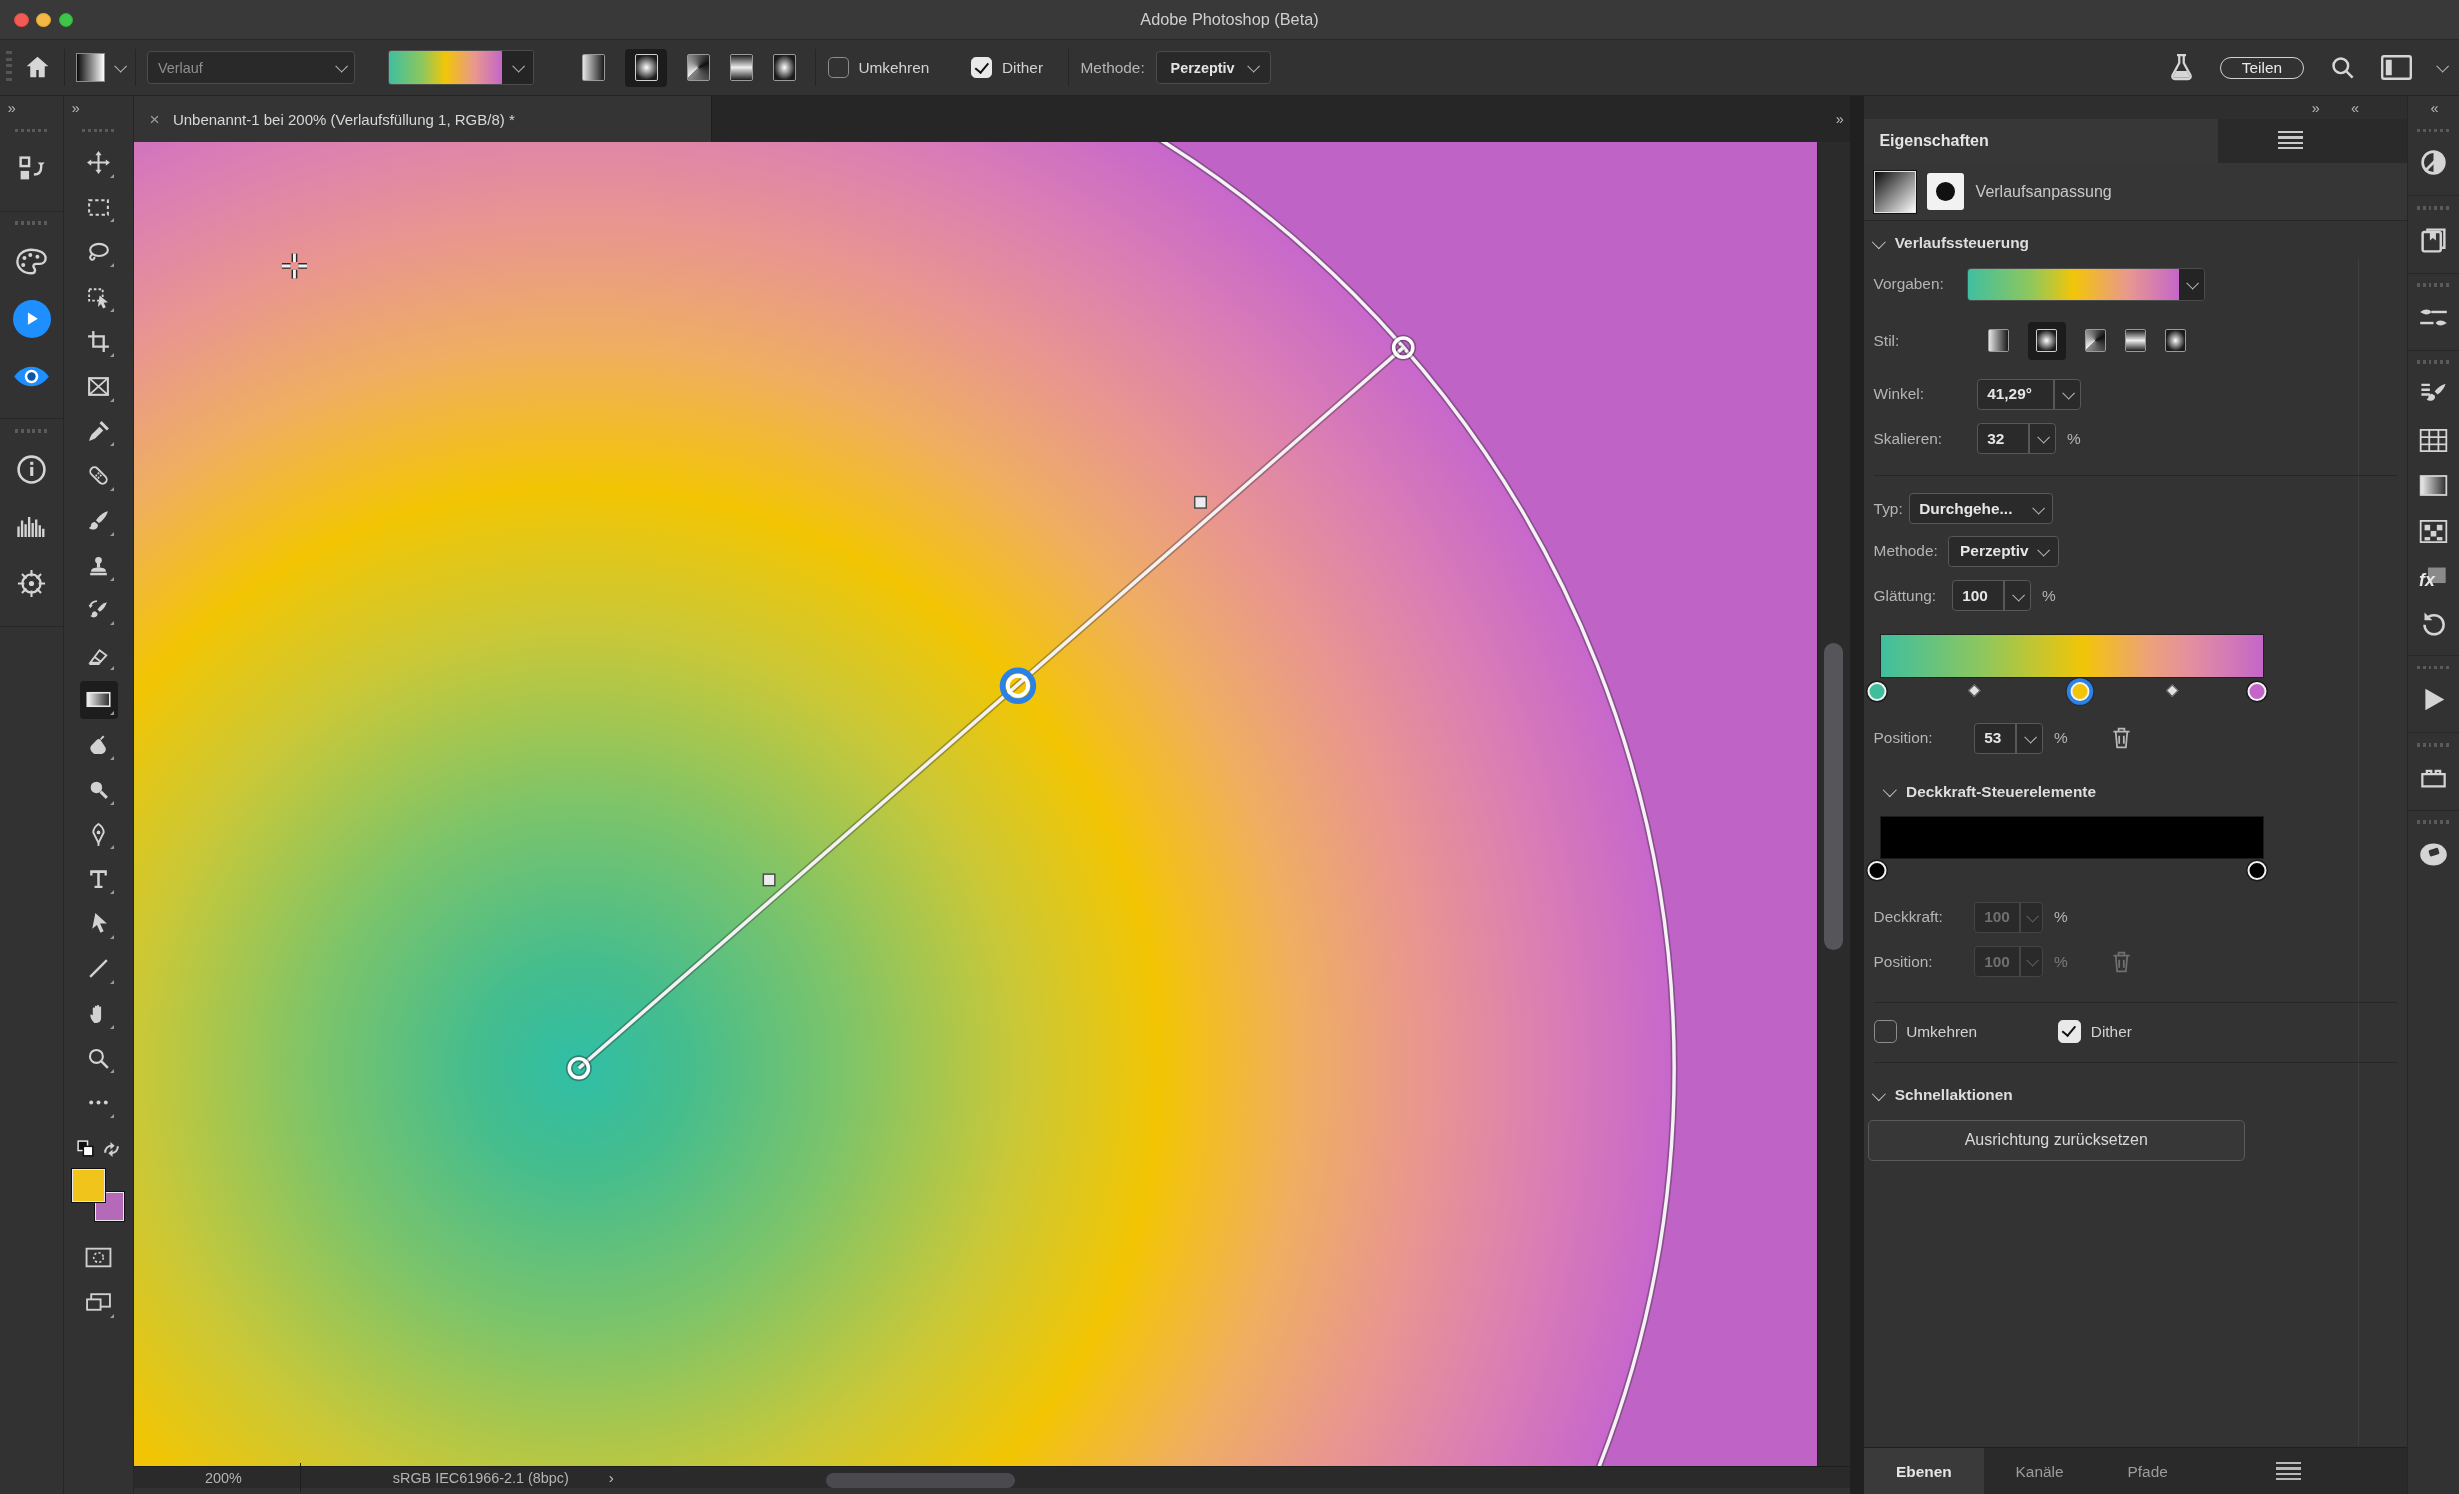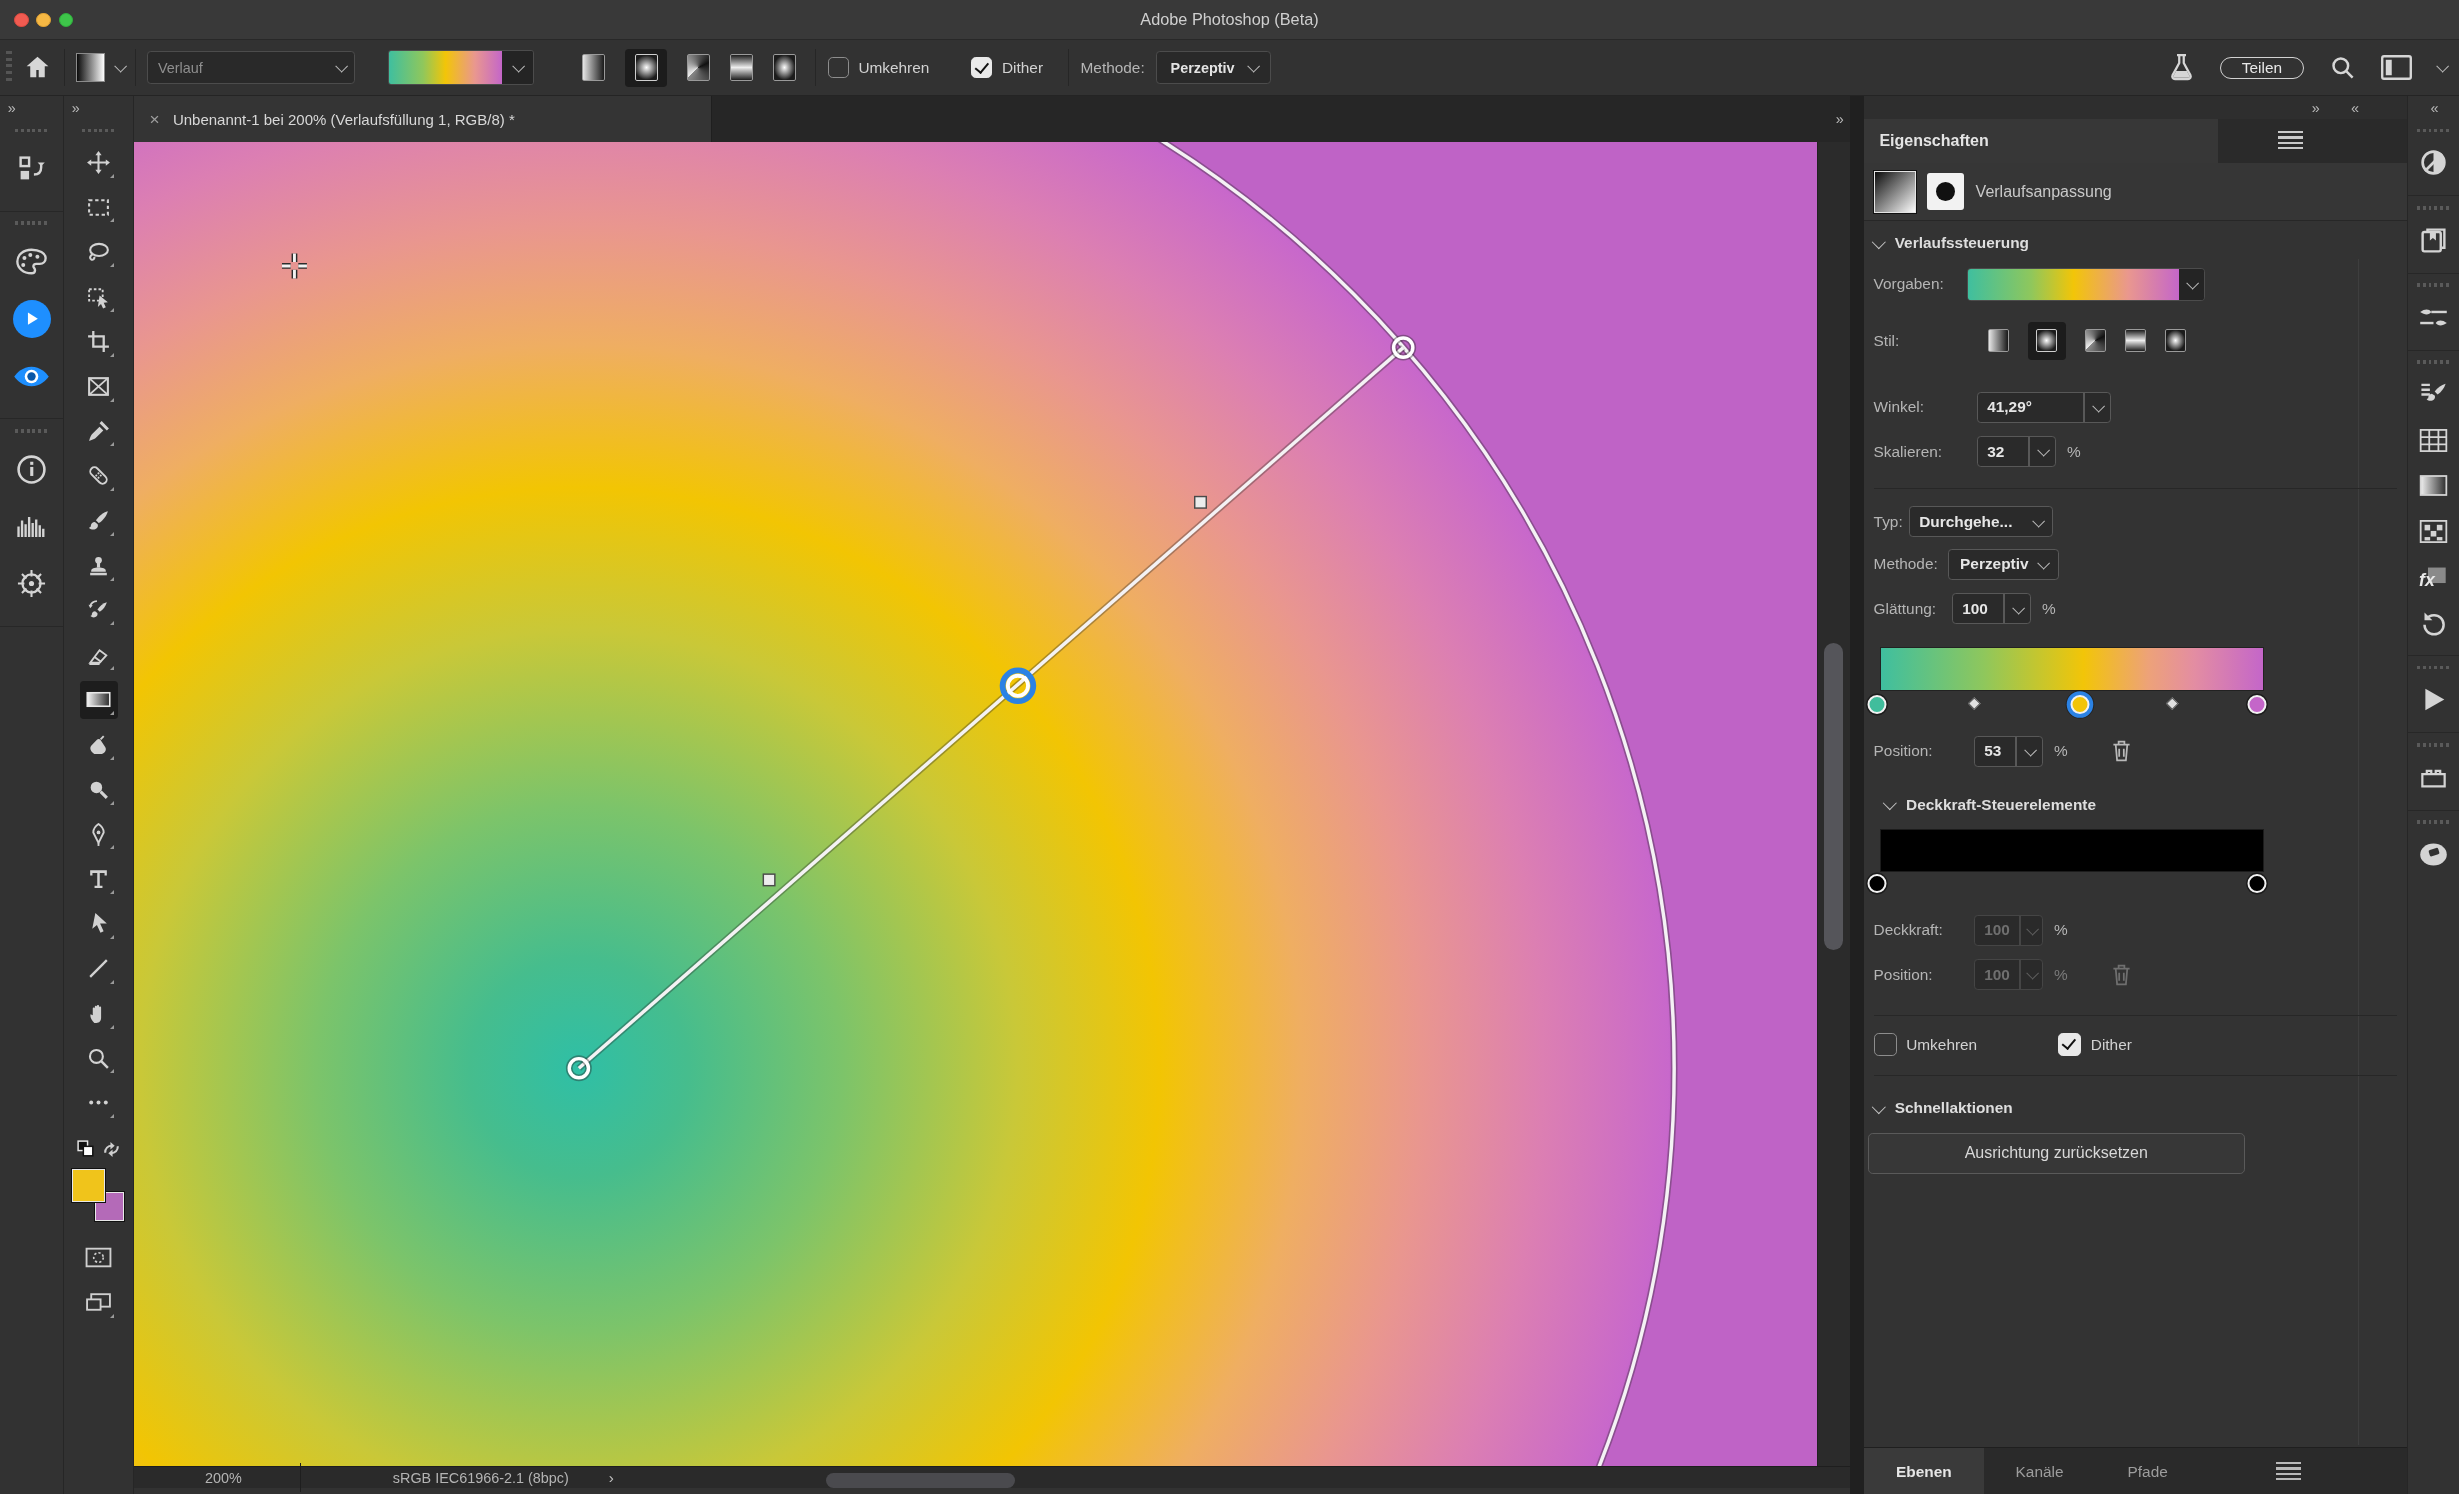--- a/index.html
+++ b/index.html
@@ -596,23 +596,23 @@
             <div class="stylebtn st-linear" style="width:21px;height:23px"></div>
             <div class="presswrap" style="width:38px;height:38px">
                 <div class="stylebtn st-radial" style="width:21px;height:23px;border-color:#cfcfcf"></div>
               </div>
             <div class="stylebtn st-angle" style="width:21px;height:23px"></div>
             <div class="stylebtn st-reflect" style="width:21px;height:23px"></div>
             <div class="stylebtn st-diamond" style="width:21px;height:23px"></div>
           </div>
         </div>
 
-        <div class="prow" style="margin-top:32px">
+        <div class="prow" style="margin-top:19px">
           <span class="plbl" style="width:103px">Winkel:</span>
-          <div class="field" style="width:134px">
+          <div class="field" style="width:104px">
             <span class="v" style="flex:1">41,29°</span>
             <span class="sep"></span>
               <span class="cz">
                 <span class="chev"></span>
               </span>
           </div>
         </div>
 
         <div class="prow" style="margin-top:13.4px">
           <span class="plbl" style="width:103px">Skalieren:</span>

